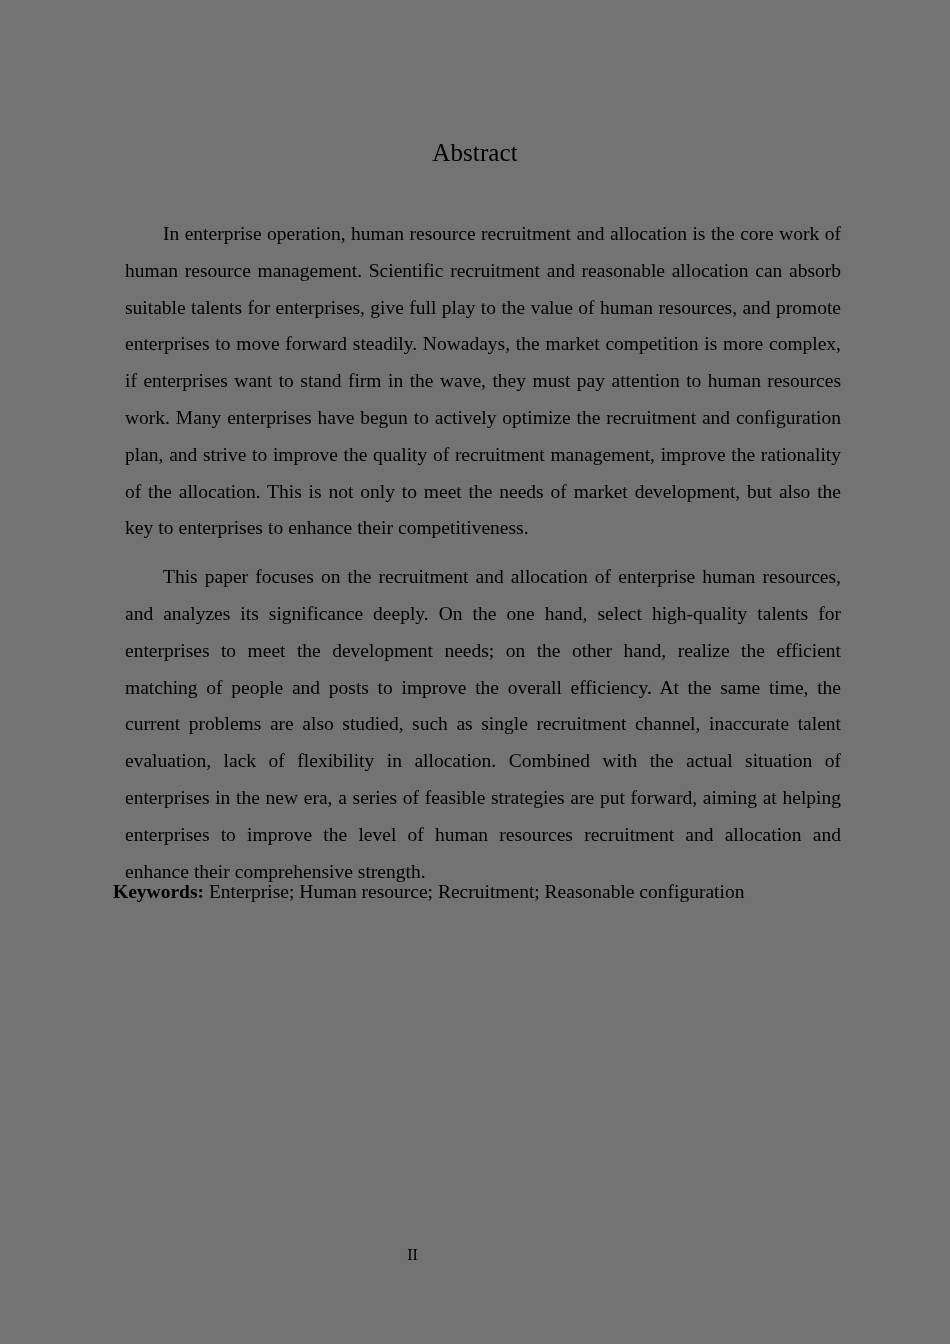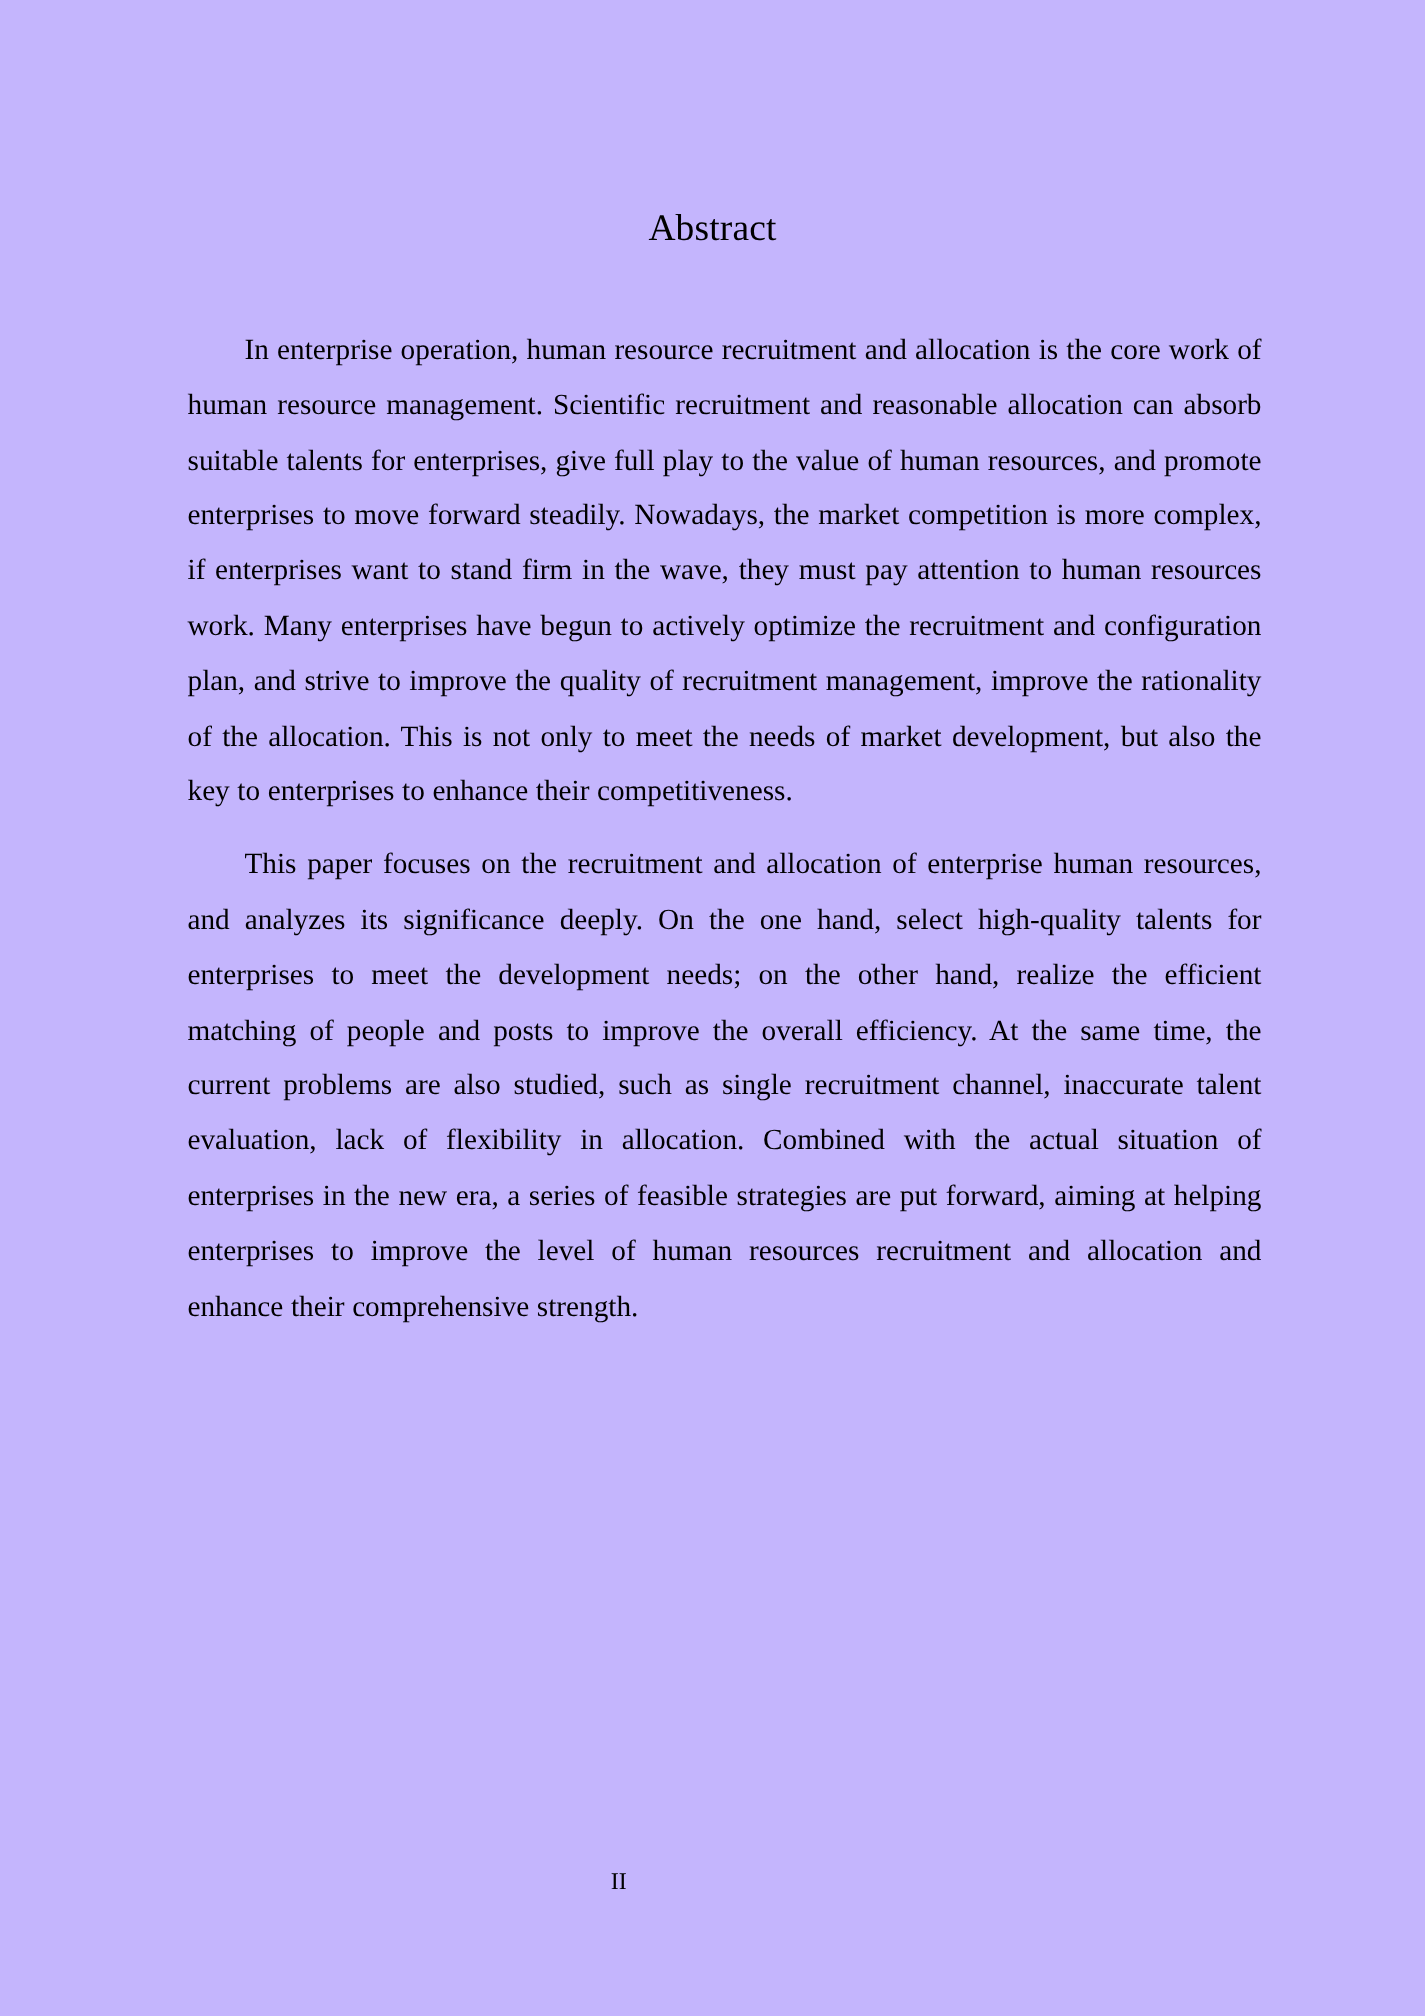--- a/index.html
+++ b/index.html
@@ -15,21 +15,21 @@
     color: #000000;
     overflow: hidden;
   }
 
   .page {
     position: absolute;
     left: 0;
     top: 0;
     width: 950px;
     height: 1344px;
-    background: #c4b5fd;
+    background: #737373;
   }
 
   .page-title {
     position: absolute;
     left: 0;
     top: 119px;
     width: 950px;
     text-align: center;
     font-size: 25px;
     line-height: 34px;
@@ -93,16 +93,19 @@
 
 <div class="page">
 
   <h1 class="page-title">Abstract</h1>
 
   <div class="body-block">
     <p class="para">In enterprise operation, human resource recruitment and allocation is the core work of human resource management. Scientific recruitment and reasonable allocation can absorb suitable talents for enterprises, give full play to the value of human resources, and promote enterprises to move forward steadily. Nowadays, the market competition is more complex, if enterprises want to stand firm in the wave, they must pay attention to human resources work. Many enterprises have begun to actively optimize the recruitment and configuration plan, and strive to improve the quality of recruitment management, improve the rationality of the allocation. This is not only to meet the needs of market development, but also the key to enterprises to enhance their competitiveness.</p>
     <p class="para">This paper focuses on the recruitment and allocation of enterprise human resources, and analyzes its significance deeply. On the one hand, select high-quality talents for enterprises to meet the development needs; on the other hand, realize the efficient matching of people and posts to improve the overall efficiency. At the same time, the current problems are also studied, such as single recruitment channel, inaccurate talent evaluation, lack of flexibility in allocation. Combined with the actual situation of enterprises in the new era, a series of feasible strategies are put forward, aiming at helping enterprises to improve the level of human  resources recruitment and allocation and enhance their comprehensive strength.</p>
   </div>
 
+  <div class="keywords">
+    <span class="keywords-label">Keywords:</span><span class="keywords-value"> Enterprise; Human resource; Recruitment; Reasonable configuration</span>
+  </div>
 
   <div class="page-number">II</div>
 
 </div>
 
 </body></html>

